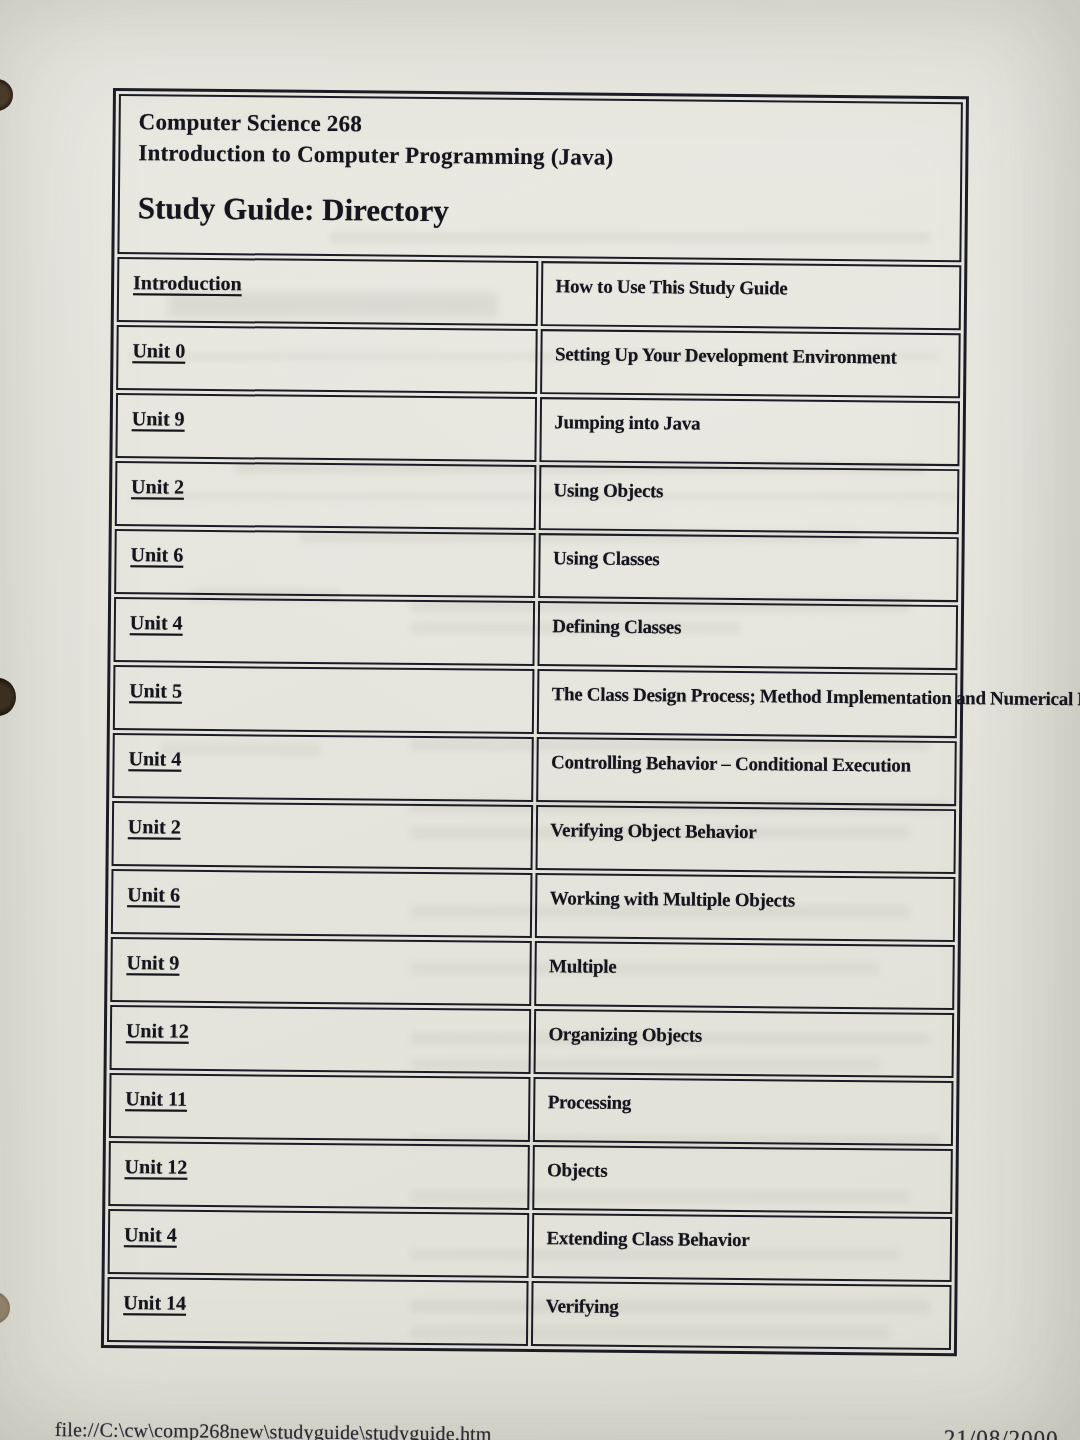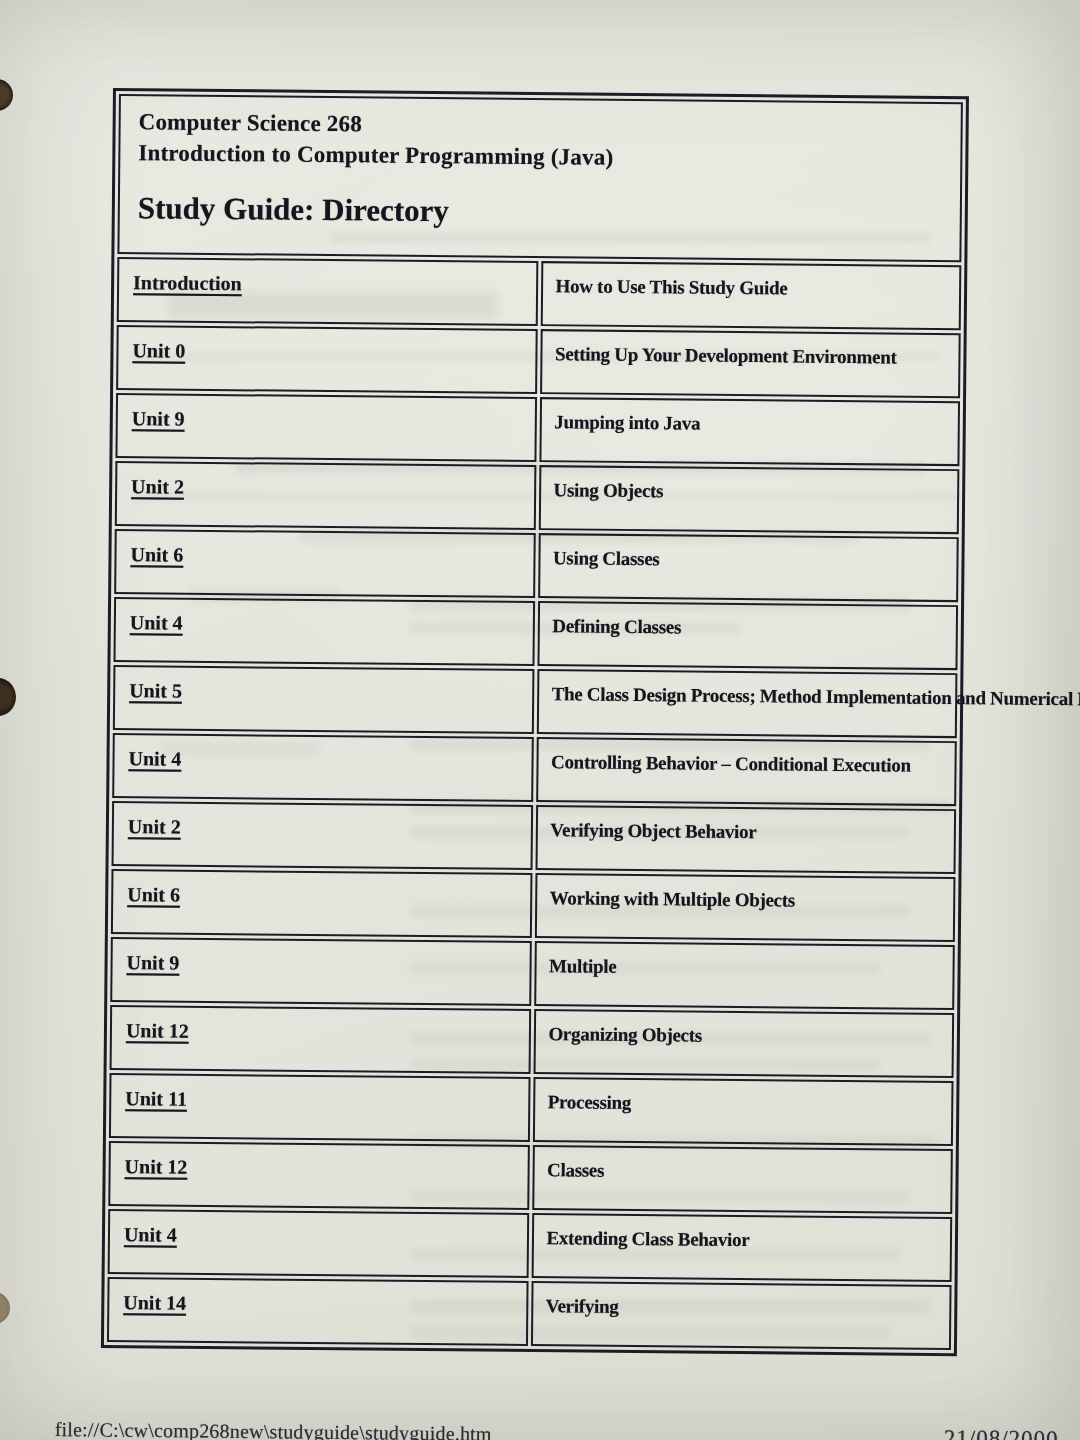--- a/index.html
+++ b/index.html
@@ -153,21 +153,21 @@
       <tr class="data-row">
         <td class="link-cell"><span class="unit-link">Unit 12</span></td>
         <td class="desc-cell"><span class="unit-desc">Organizing Objects</span></td>
       </tr>
       <tr class="data-row">
         <td class="link-cell"><span class="unit-link">Unit 11</span></td>
         <td class="desc-cell"><span class="unit-desc">Processing</span></td>
       </tr>
       <tr class="data-row">
         <td class="link-cell"><span class="unit-link">Unit 12</span></td>
-        <td class="desc-cell"><span class="unit-desc">Classes</span></td>
+        <td class="desc-cell"><span class="unit-desc">Objects</span></td>
       </tr>
       <tr class="data-row">
         <td class="link-cell"><span class="unit-link">Unit 4</span></td>
         <td class="desc-cell"><span class="unit-desc">Extending Class Behavior</span></td>
       </tr>
       <tr class="data-row">
         <td class="link-cell"><span class="unit-link">Unit 14</span></td>
         <td class="desc-cell"><span class="unit-desc">Verifying</span></td>
       </tr>
     </tbody>

